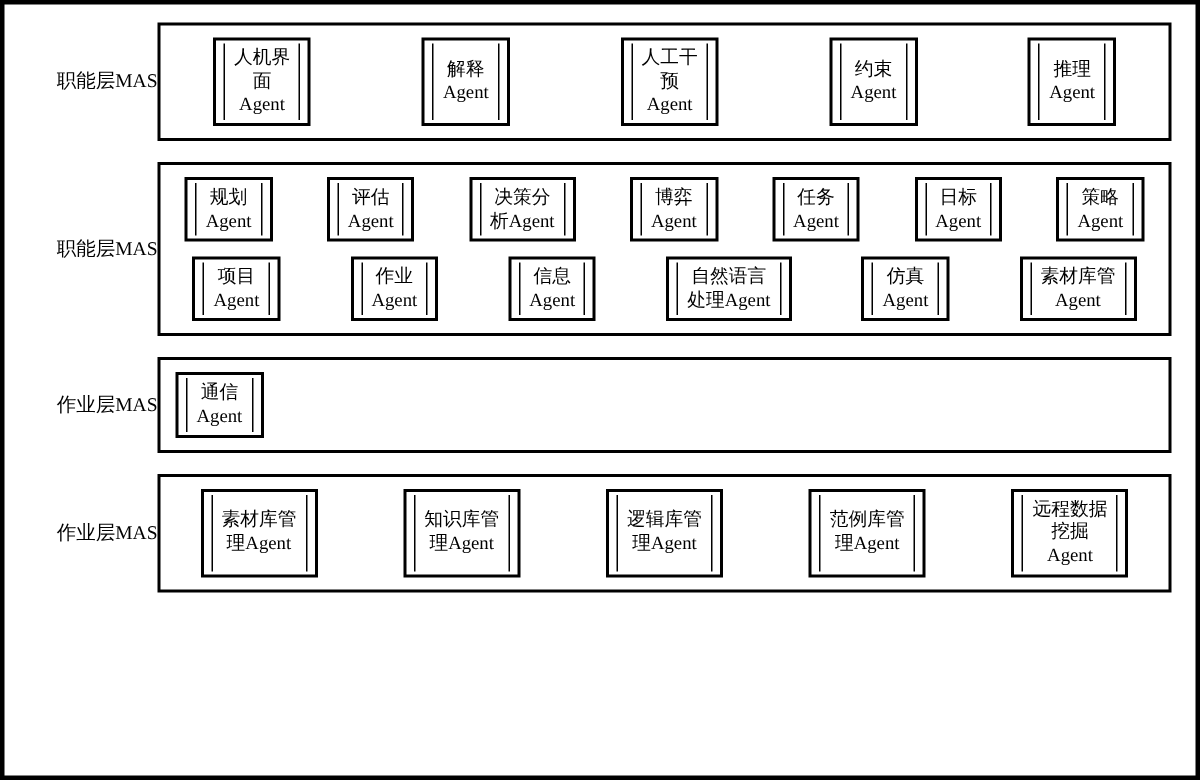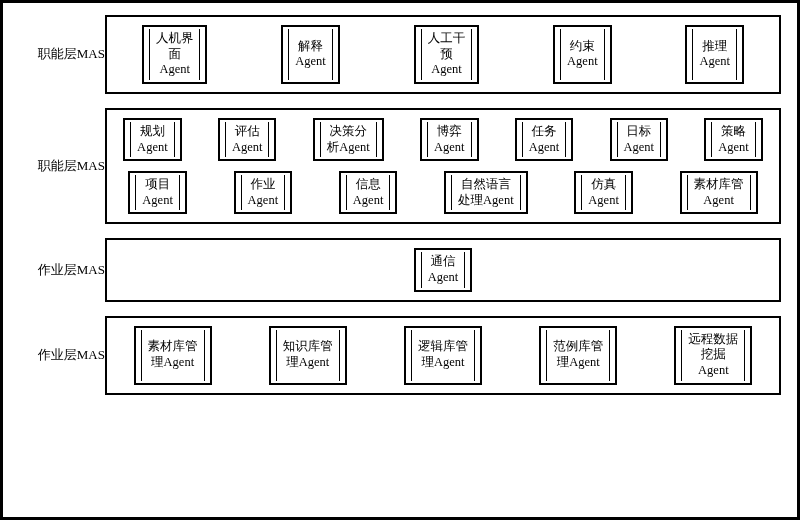--- a/index.html
+++ b/index.html
@@ -36,21 +36,21 @@
     padding: 8px 10px;
     display: flex;
     flex-direction: column;
     gap: 10px;
   }
   .row {
     display: flex;
     justify-content: space-around;
     gap: 24px;
   }
-  .row.center { justify-content: center; }
+  .row.center { justify-content: flex-start; }
   .agent {
     border: 2px solid #000;
     position: relative;
     padding: 4px 12px;
     min-height: 42px;
     display: flex;
     align-items: center;
     justify-content: center;
     text-align: center;
     line-height: 1.25;

